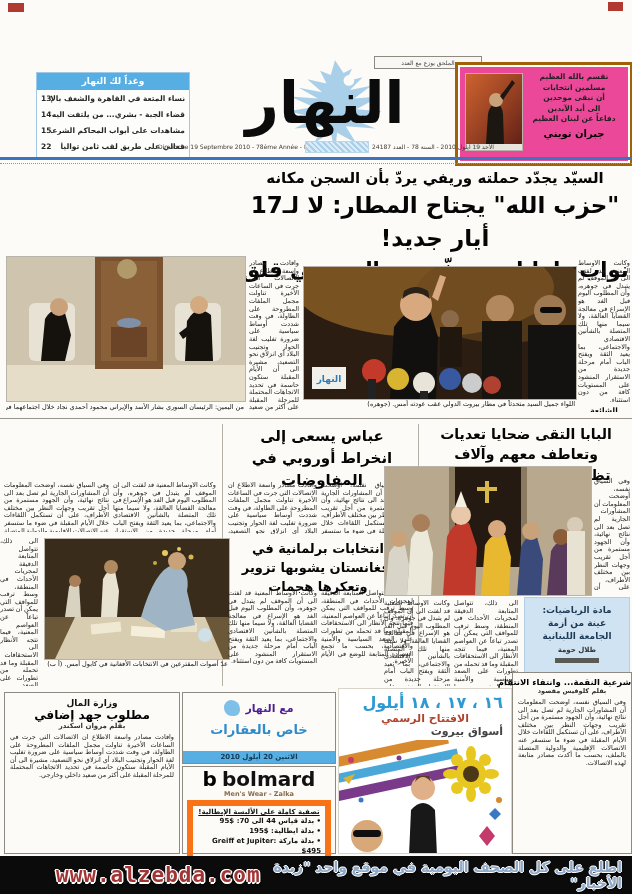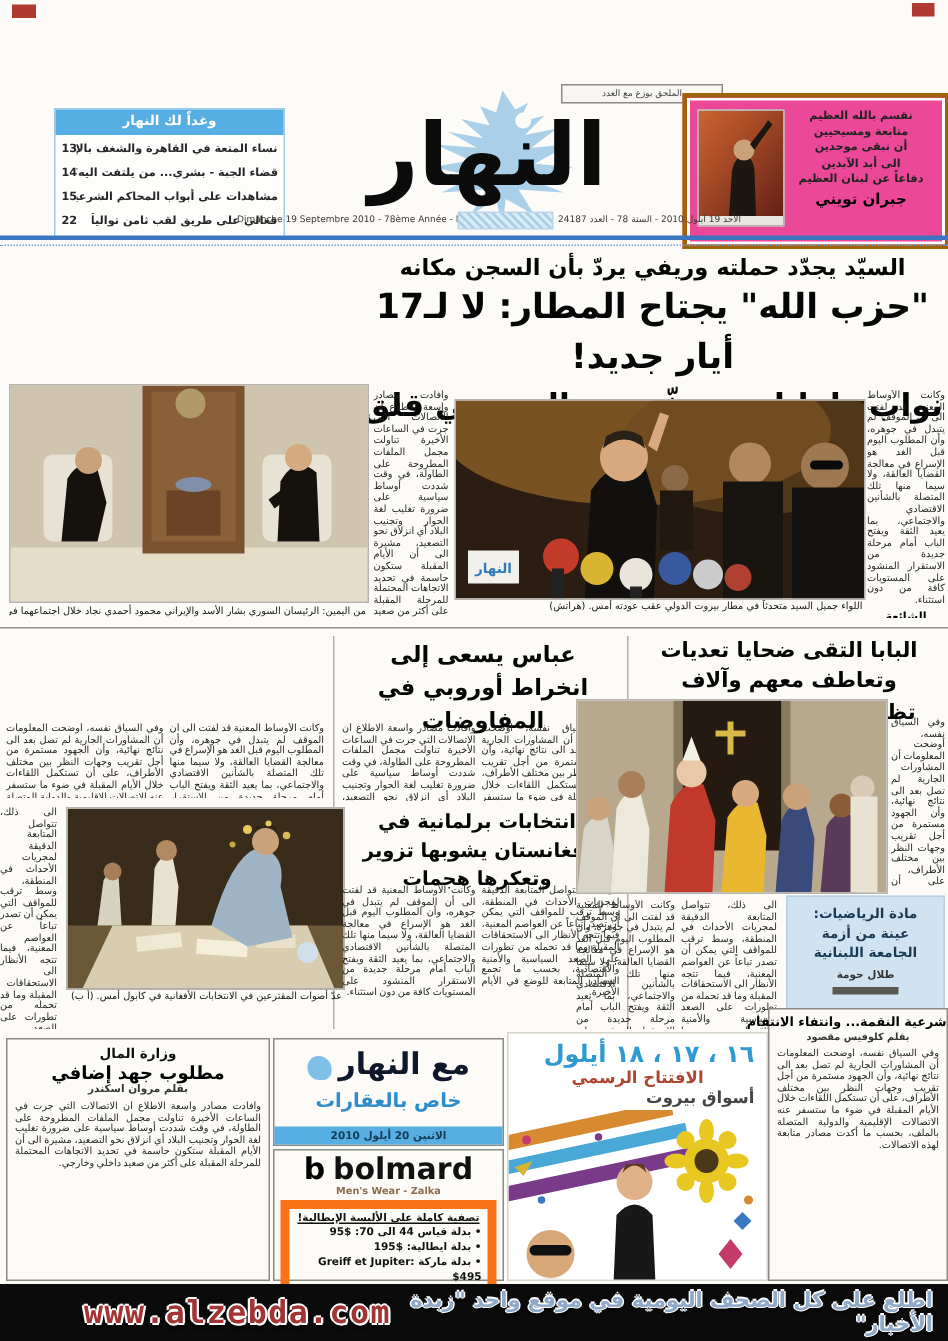--- a/index.html
+++ b/index.html
@@ -35,21 +35,21 @@
   
   .mathbox{background:#cfe3f2;border:1px solid #b3cfe4;text-align:center;direction:rtl;padding-top:6px;}
   .mathbox .l{font-size:9px;font-weight:bold;color:#1d3a55;line-height:13px;}
   .mathbox .a{font-size:7px;font-weight:bold;color:#333;margin-top:3px;}
   .sigbar{width:44px;height:5px;background:#5a5a55;margin:4px auto 0;}
   
   .boxed{border:1px solid #8e8a82;background:#fcfbf7;}
   .fin-sec{font-size:9px;font-weight:bold;text-align:center;direction:rtl;color:#111;margin-top:5px;}
   .fin-title{font-size:12px;font-weight:bold;text-align:center;direction:rtl;color:#000;}
   .fin-by{font-size:7px;font-weight:bold;text-align:center;direction:rtl;color:#333;margin-bottom:4px;}
-  .promo-logo{font-size:20px;font-weight:bold;color:#0f172a;direction:rtl;}
+  .promo-logo{font-size:11px;font-weight:bold;color:#4c1d95;direction:rtl;}
   .promo-title{font-size:13px;font-weight:bold;color:#2f8ccc;text-align:center;direction:rtl;}
   .promo-strip{background:#56aee2;color:#143a55;font-size:7px;font-weight:bold;text-align:center;line-height:12px;direction:rtl;}
   .splash{width:16px;height:16px;border-radius:50% 60% 40% 55%;background:#7fc0e8;display:inline-block;vertical-align:middle;}
   .bol-logo{font-size:20px;font-weight:bold;color:#111;letter-spacing:0;line-height:20px;font-family:"DejaVu Sans",sans-serif;}
   .bol-tag{font-size:6.5px;color:#8a6b4a;font-weight:bold;}
   .bol-inner{border:6px solid #f97316;margin:2px 4px;padding:2px 4px;}
   .bol-h{font-size:7px;font-weight:bold;text-decoration:underline;direction:rtl;text-align:center;color:#111;}
   .bol-i{font-size:7px;font-weight:bold;direction:rtl;text-align:right;color:#111;line-height:10px;}
   .bol-note{border:1px solid #777;font-size:6px;direction:rtl;text-align:center;color:#111;margin:1px 8px;line-height:8px;border-radius:4px;}
   .bol-f{font-size:7px;font-weight:bold;text-align:center;color:#111;}
@@ -119,21 +119,21 @@
         </linearGradient>
           </defs>
         <path d="M20 70 L22 40 Q24 30 30 30 Q36 30 37 40 L38 70 Z" fill="#1d1712"></path>
         <circle cx="30" cy="26" r="7" fill="#caa27a"></circle>
         <path d="M34 22 Q44 10 46 6 L49 9 Q42 18 37 26 Z" fill="#1d1712"></path>
         <rect y="70" width="56" height="6" fill="#e8e5de"></rect>
       </svg>
     </div>
     <div class="abs" style="left:66px;top:7px;width:100px;">
       <div class="oath-line">نقسم بالله العظيم</div>
-      <div class="oath-line">متابعة ومسيحيين</div>
+      <div class="oath-line">مسلمين انتخابات</div>
       <div class="oath-line">أن نبقى موحدين</div>
       <div class="oath-line">الى أبد الآبدين</div>
       <div class="oath-line">دفاعاً عن لبنان العظيم</div>
       <div class="oath-sig">جبران تويني</div>
     </div>
   </div>
 
   <div class="abs dateline" style="left:158px;top:143px;">Dimanche 19 Septembre 2010 - 78ème Année - No 24187</div>
   <div class="abs hatch" style="left:305px;top:141px;width:62px;height:10px;"></div>
   <div class="abs dateline rtl" style="left:372px;top:143px;">الأحد 19 أيلول 2010 - السنة 78 - العدد 24187</div>
@@ -193,21 +193,21 @@
       <circle cx="120" cy="116" r="11" fill="#e8e4da"></circle>
         <circle cx="146" cy="112" r="11" fill="#3858a0"></circle>
       <circle cx="168" cy="116" r="10" fill="#cccccc"></circle>
         <circle cx="188" cy="118" r="9" fill="#b04030"></circle>
       <rect x="64" y="112" width="8" height="20" fill="#222"></rect>
         <rect x="116" y="124" width="8" height="8" fill="#222"></rect>
       <rect x="8" y="100" width="34" height="22" fill="#f2f0ea"></rect>
       <text x="25" y="115" font-size="9" font-weight="bold" fill="#2f7ab8" text-anchor="middle" font-family="DejaVu Sans">النهار</text>
     </svg>
   </div>
-  <div class="abs caption" style="left:303px;top:400px;width:272px;">اللواء جميل السيد متحدثاً في مطار بيروت الدولي عقب عودته أمس. (هراتش)</div>
+  <div class="abs caption" style="left:303px;top:400px;width:272px;">اللواء جميل السيد متحدثاً في مطار بيروت الدولي عقب عودته أمس. (جوهره)</div>
 
   <div class="abs" style="left:578px;top:260px;width:52px;height:152px;overflow:hidden;">
     <div class="greek">وكانت الأوساط المعنية قد لفتت الى أن الموقف لم يتبدل في جوهره، وأن المطلوب اليوم قبل الغد هو الإسراع في معالجة القضايا العالقة، ولا سيما منها تلك المتصلة بالشأنين الاقتصادي والاجتماعي، بما يعيد الثقة ويفتح الباب أمام مرحلة جديدة من الاستقرار المنشود على المستويات كافة من دون استثناء.</div>
     <div class="subhead-mini">الشائعة</div>
 
   </div>
 
   <div class="abs hline" style="left:0;top:418px;width:632px;"></div>
   <div class="abs vrule" style="left:222px;top:424px;height:262px;"></div>
   <div class="abs vrule" style="left:418px;top:424px;height:262px;"></div>

